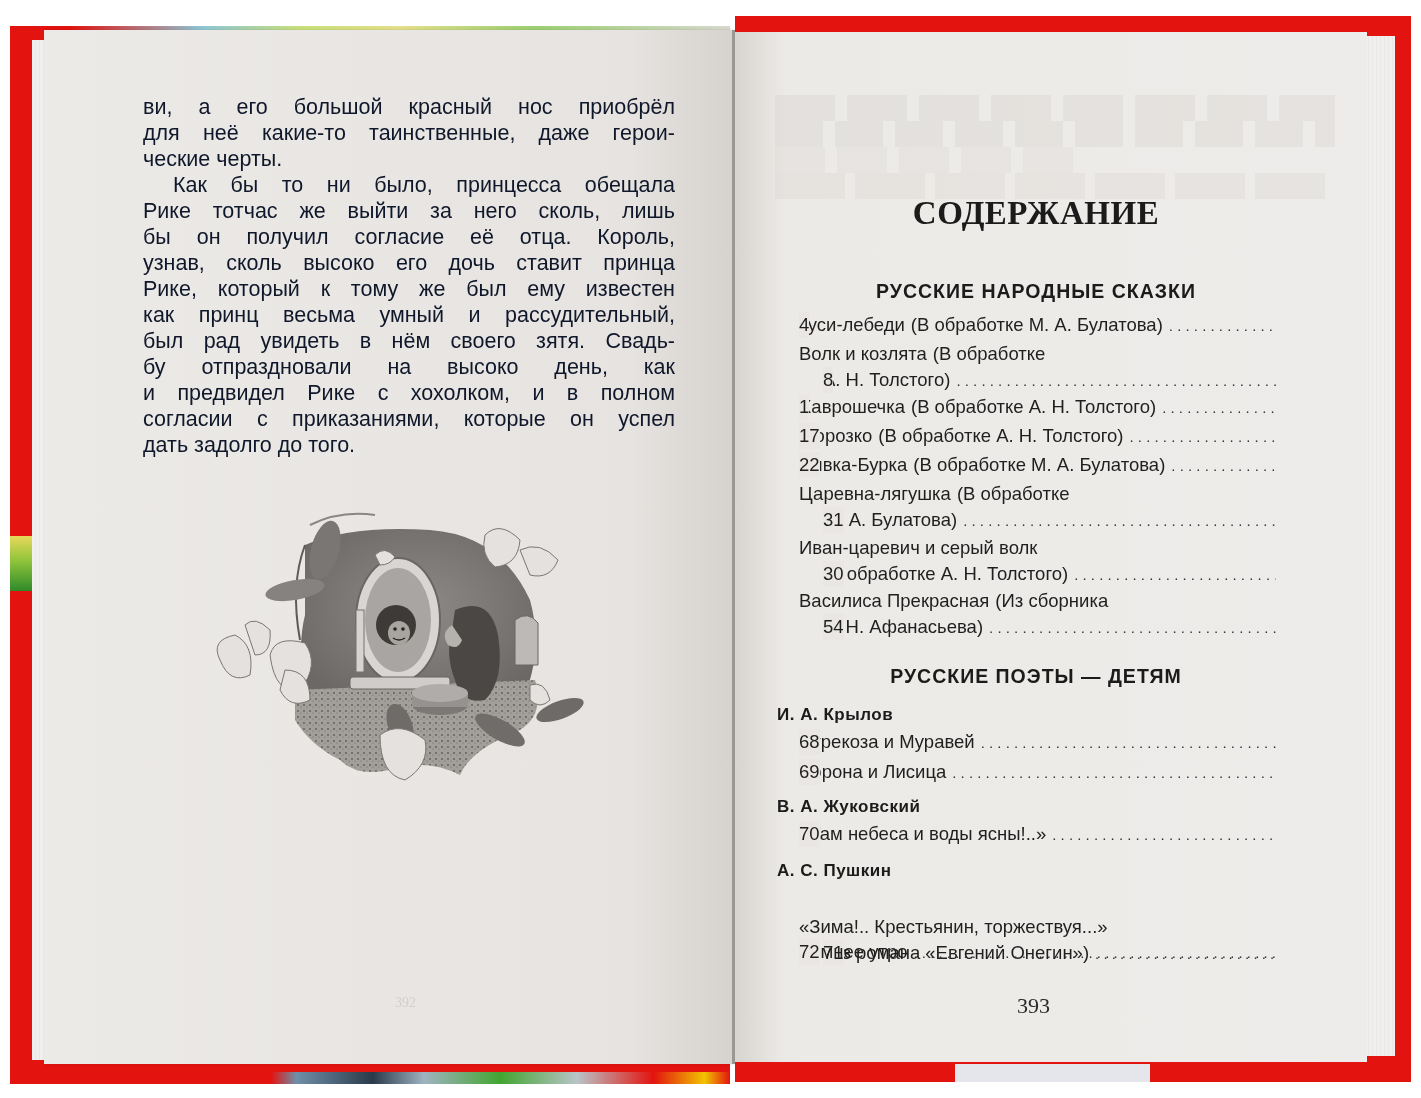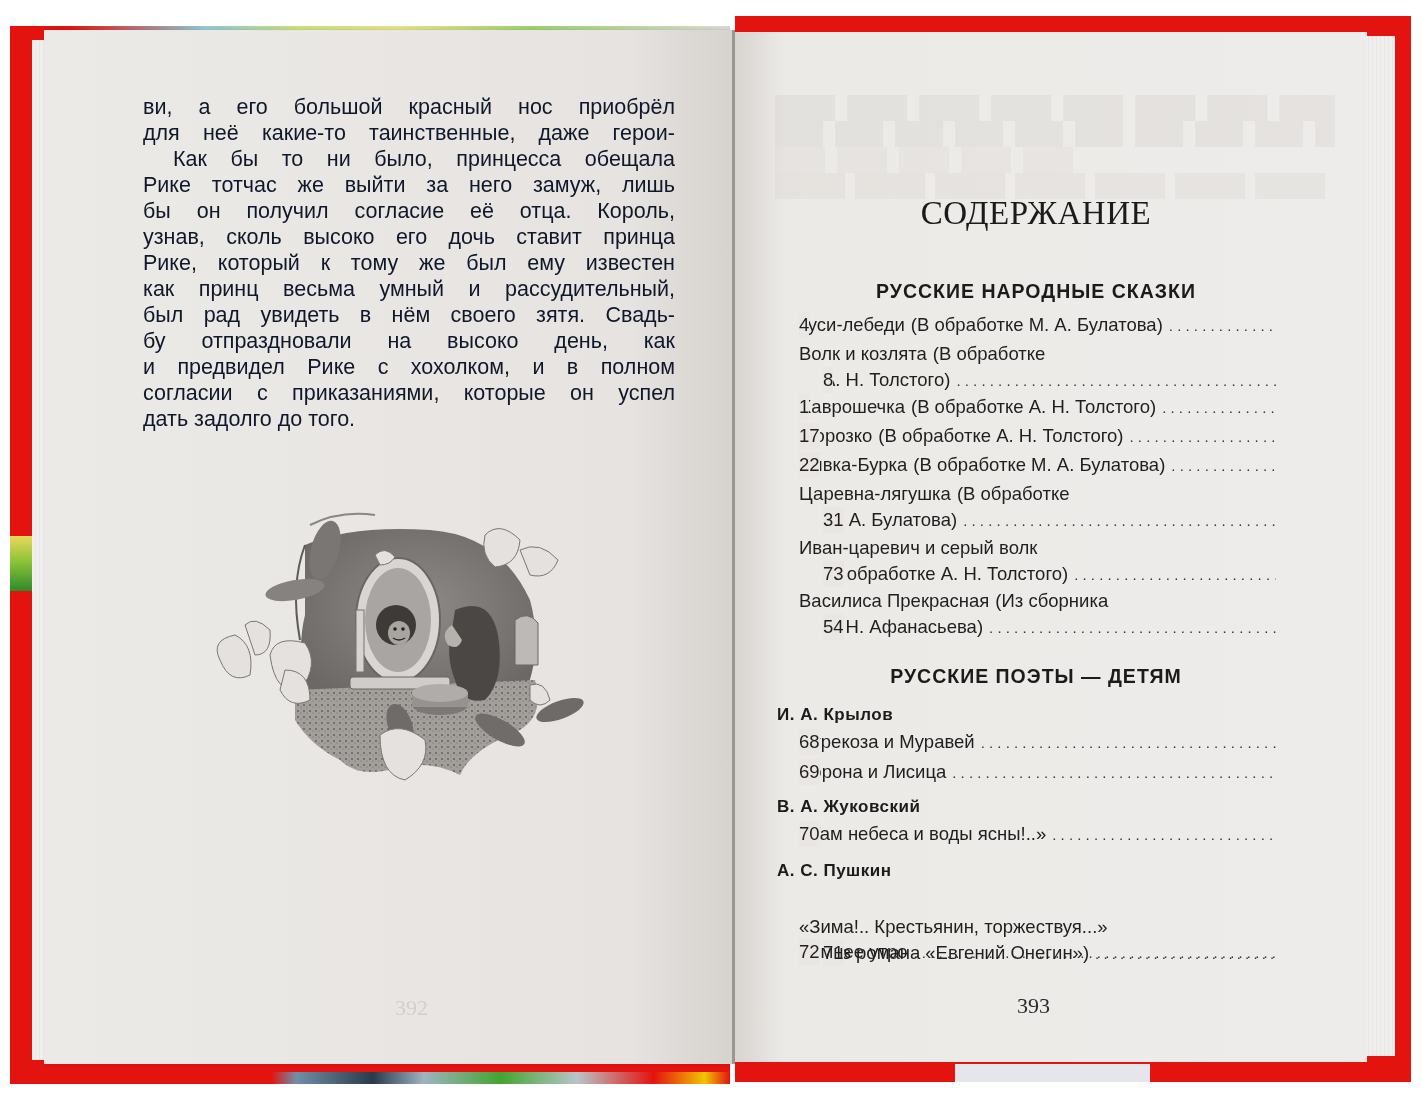--- a/index.html
+++ b/index.html
@@ -69,33 +69,33 @@
   .body-text .line.last { text-align-last: left; }
   .body-text .indent { padding-left: 30px; }
 
   
   .illustration {
     position: absolute; left: 200px; top: 505px; width: 390px; height: 290px;
   }
 
   .page-num-left {
     position: absolute; left: 395px; top: 995px; font-family: "Liberation Serif", serif;
-    font-size: 22px; color: #d2cfcb; text-align: right;
+    font-size: 14px; color: #d2cfcb; text-align: right;
   }
 
   
   .ghost {
     position: absolute; color: #cbc7c3; font-size: 19px; line-height: 26px;
     white-space: nowrap; opacity: 0.55;
   }
 
   
   .toc-title {
     position: absolute; left: 735px; top: 195px; width: 602px; text-align: center;
-    font-family: "Liberation Serif", serif; font-weight: normal; font-size: 33px;
+    font-family: "Liberation Serif", serif; font-weight: bold; font-size: 33px;
     letter-spacing: 0.5px; color: #1b1b1b;
   }
   .toc-section {
     position: absolute; left: 735px; width: 602px; text-align: center;
     font-weight: bold; font-size: 19.5px; letter-spacing: 1px; color: #1b1b1b;
   }
   .toc-author {
     position: absolute; left: 777px; font-weight: bold; font-size: 17px; color: #1b1b1b;
     letter-spacing: 0.5px;
   }
@@ -131,22 +131,23 @@
   <div class="tab-white"></div>
 </div>
 <div class="page-edges-left"></div>
 <div class="page-edges-right"></div>
 
 <div class="page page-left"></div>
 
 <div class="body-text">
   <span class="line">ви, а его большой красный нос приобрёл</span>
   <span class="line">для неё какие-то таинственные, даже герои-</span>
+  <span class="line last">ческие черты.</span>
   <span class="line indent">Как бы то ни было, принцесса обещала</span>
-  <span class="line">Рике тотчас же выйти за него замуж, лишь</span>
+  <span class="line">Рике тотчас же выйти за него сколь, лишь</span>
   <span class="line">бы он получил согласие её отца. Король,</span>
   <span class="line">узнав, сколь высоко его дочь ставит принца</span>
   <span class="line">Рике, который к тому же был ему известен</span>
   <span class="line">как принц весьма умный и рассудительный,</span>
   <span class="line">был рад увидеть в нём своего зятя. Свадь-</span>
   <span class="line">бу отпраздновали на высоко день, как</span>
   <span class="line">и предвидел Рике с хохолком, и в полном</span>
   <span class="line">согласии с приказаниями, которые он успел</span>
   <span class="line last">дать задолго до того.</span>
 </div>
@@ -286,21 +287,21 @@
   </div>
 </div>
 
 <div class="toc-entry" style="top:535px;">
   <div class="row">
     <span class="title">Иван-царевич и серый волк</span>
   </div>
   <div class="row cont">
     <span class="note">(В обработке А. Н. Толстого)</span>
     <span class="dots"></span>
-    <span class="page">73</span>
+    <span class="page">30</span>
   </div>
 </div>
 
 <div class="toc-entry" style="top:588px;">
   <div class="row">
     <span class="title">Василиса Прекрасная</span>
     <span class="note">(Из сборника</span>
   </div>
   <div class="row cont">
     <span class="note">А. Н. Афанасьева)</span>

